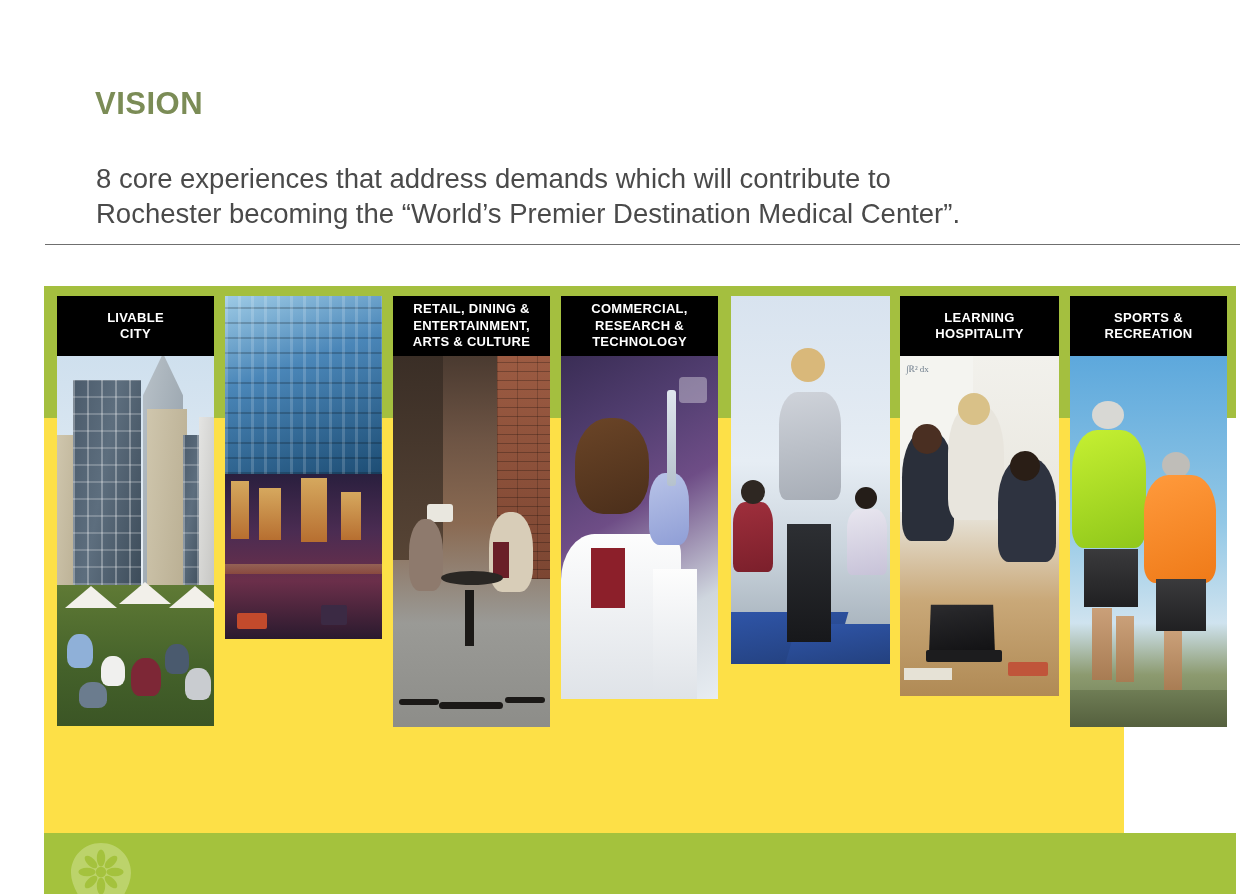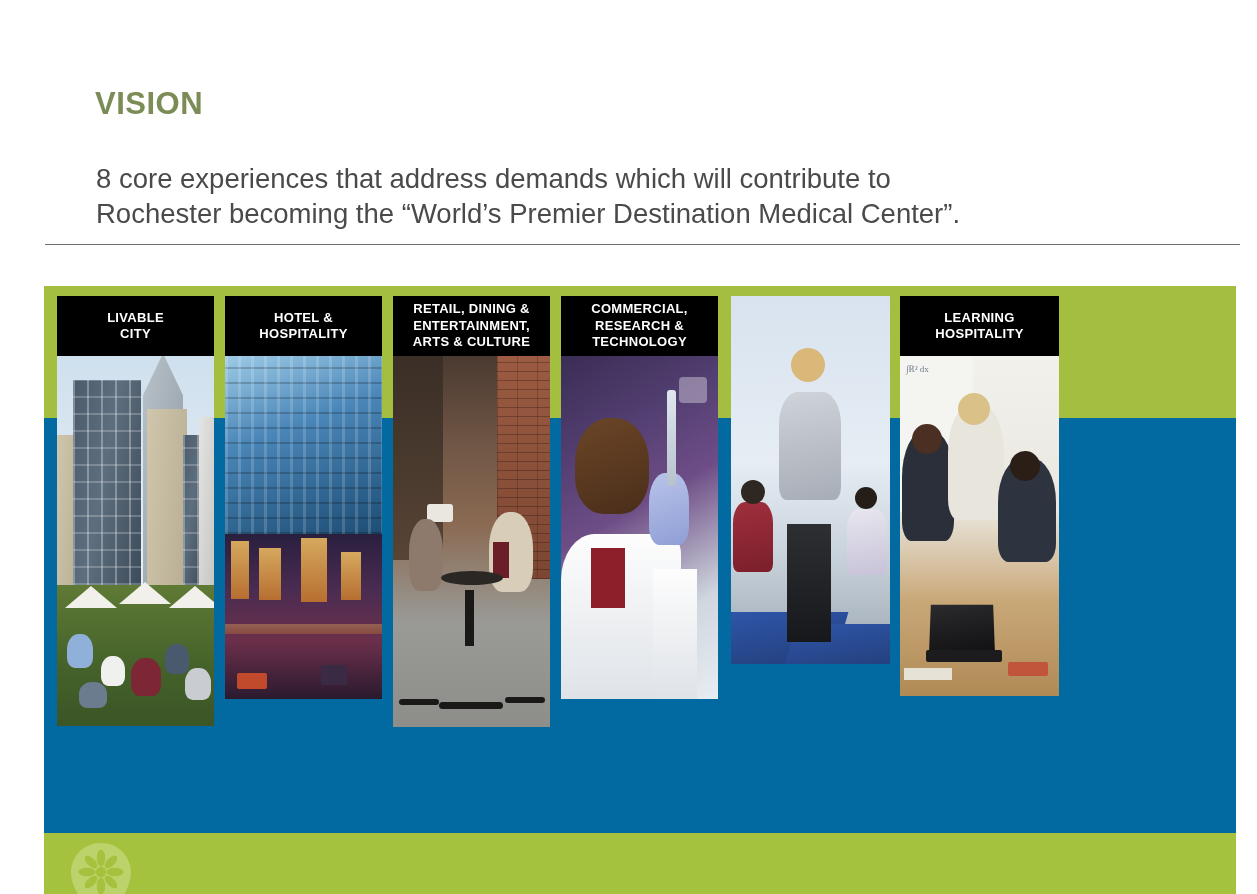--- a/index.html
+++ b/index.html
@@ -52,23 +52,23 @@
     width: 1195px;
     height: 1px;
     background: #6f6f6f;
   }
 
   
   #panel {
     position: absolute;
     left: 44px;
     top: 238px;
-    width: 1192px;
+    width: 1080px;
     height: 547px;
-    background: #0369a1;
+    background: #fde047;
   }
 
   
   #green-band {
     position: absolute;
     left: 0;
     top: 0;
     width: 1192px;
     height: 132px;
     background: #a4bf3f;
@@ -247,22 +247,20 @@
             <div class="person" style="left:44px; bottom:40px; width:24px; height:30px; background:#f0f0ee;"></div>
             <div class="person" style="left:74px; bottom:30px; width:30px; height:38px; background:#7d2736;"></div>
             <div class="person" style="left:108px;bottom:52px; width:24px; height:30px; background:#4a5a6e;"></div>
             <div class="person" style="left:128px;bottom:26px; width:26px; height:32px; background:#c9ccd0;"></div>
             <div class="person" style="left:22px; bottom:18px; width:28px; height:26px; background:#6b7c8e;"></div>
           </div>
         </div>
       </div>
 
       <div class="col" style="left:181px; width:157px;">
-        <div class="col-header">HOTEL &amp;
-HOSPITALITY</div>
         <div class="col-photo" style="height:343px;">
           <div class="ph">
             <div class="ph-hotel-top"></div>
             <div class="ph-hotel-bot"></div>
             <div class="warmglow" style="left:6px;  top:54%; width:18px; height:58px;"></div>
             <div class="warmglow" style="left:34px; top:56%; width:22px; height:52px;"></div>
             <div class="warmglow" style="left:76px; top:53%; width:26px; height:64px;"></div>
             <div class="warmglow" style="left:116px;top:57%; width:20px; height:48px;"></div>
             <div class="warmglow" style="left:0;    top:78%; width:157px; height:10px; opacity:.35;"></div>
             <div style="position:absolute; left:12px; bottom:10px; width:30px; height:16px; background:#c24a2c; border-radius:2px;"></div>
@@ -339,20 +337,40 @@
             <div class="student" style="left:98px; top:30%; width:58px; height:104px; background:#2e3340;"></div>
             <div class="hair-grey" style="left:110px;top:28%; width:30px; height:30px; background:#2a1e16;"></div>
             <div class="laptop-screen" style="left:30px; bottom:46px; width:64px; height:46px; transform:perspective(120px) rotateX(8deg);"></div>
             <div class="laptop-base" style="left:26px; bottom:34px; width:76px; height:12px; border-radius:2px;"></div>
             <div style="position:absolute; left:4px; bottom:16px; width:48px; height:12px; background:#e6e2d6;"></div>
             <div style="position:absolute; left:108px; bottom:20px; width:40px; height:14px; background:#c0553a; border-radius:2px;"></div>
           </div>
         </div>
       </div>
 
+      <div class="col" style="left:1026px; width:157px;">
+        <div class="col-header">SPORTS &amp;
+RECREATION</div>
+        <div class="col-photo ph-run" style="height:371px;">
+          <div class="ph">
+            <div class="hair-grey" style="left:22px; top:12%; width:32px; height:28px;"></div>
+            <div class="jacket-green" style="left:2px;  top:20%; width:74px; height:118px;"></div>
+            <div class="shorts" style="left:14px; top:52%; width:54px; height:58px;"></div>
+            <div class="leg" style="left:22px; top:68%; width:20px; height:72px;"></div>
+            <div class="leg" style="left:46px; top:70%; width:18px; height:66px;"></div>
+            <div class="shoe" style="left:16px; bottom:6px;  width:34px; height:18px;"></div>
+            <div class="hair-grey" style="left:92px; top:26%; width:28px; height:26px; background:#bfbdb8;"></div>
+            <div class="jacket-orange" style="left:74px; top:32%; width:72px; height:108px;"></div>
+            <div class="shorts" style="left:86px; top:60%; width:50px; height:52px;"></div>
+            <div class="leg" style="left:94px; top:74%; width:18px; height:60px;"></div>
+            <div class="shoe" style="left:104px;bottom:10px; width:32px; height:17px;"></div>
+            <div style="position:absolute; left:0; right:0; bottom:0; height:10%; background:linear-gradient(180deg,#6f7d55,#55603e);"></div>
+          </div>
+        </div>
+      </div>
 
     </div>
   </div>
 
   <div id="footer-bar">
     <div id="logo">
       <svg viewBox="0 0 70 92" width="70" height="92" aria-hidden="true">
         <path d="M35 2 C18 2 5 15 5 32 C5 50 24 70 35 90 C46 70 65 50 65 32 C65 15 52 2 35 2 Z" fill="#bcd36b"></path>
         <g fill="#a4c23d">
           <circle cx="35" cy="31" r="5.2"></circle>

